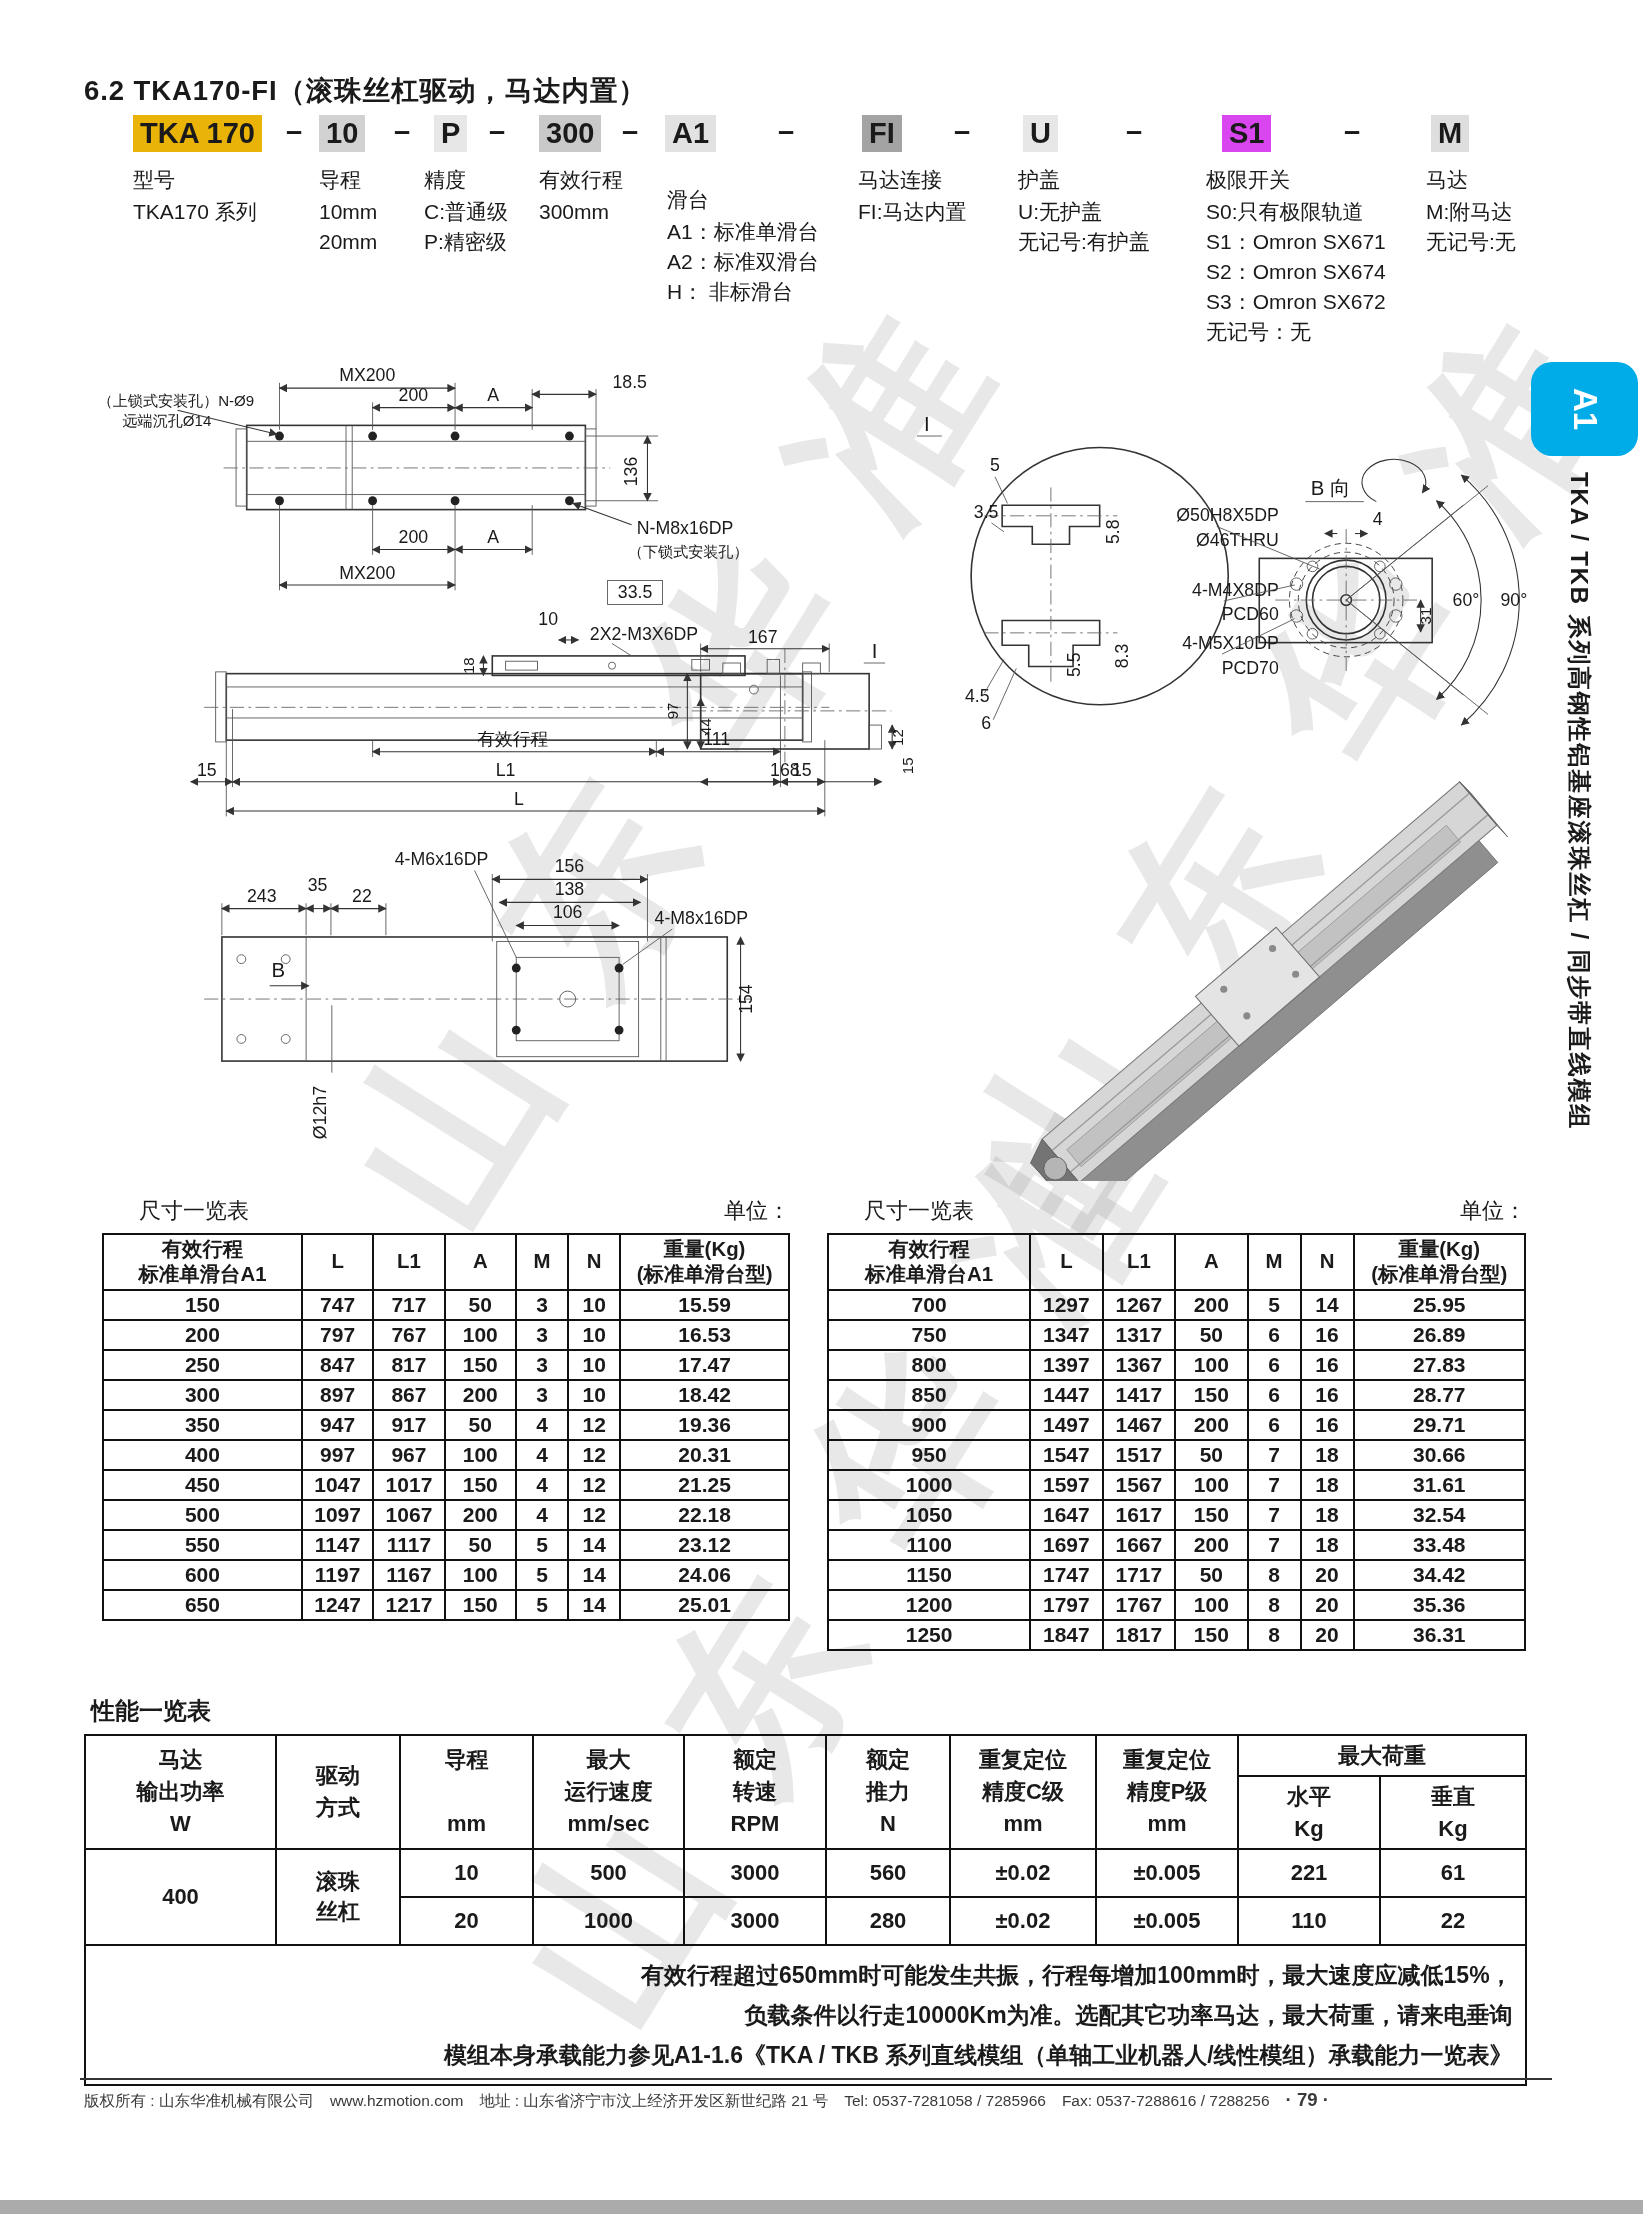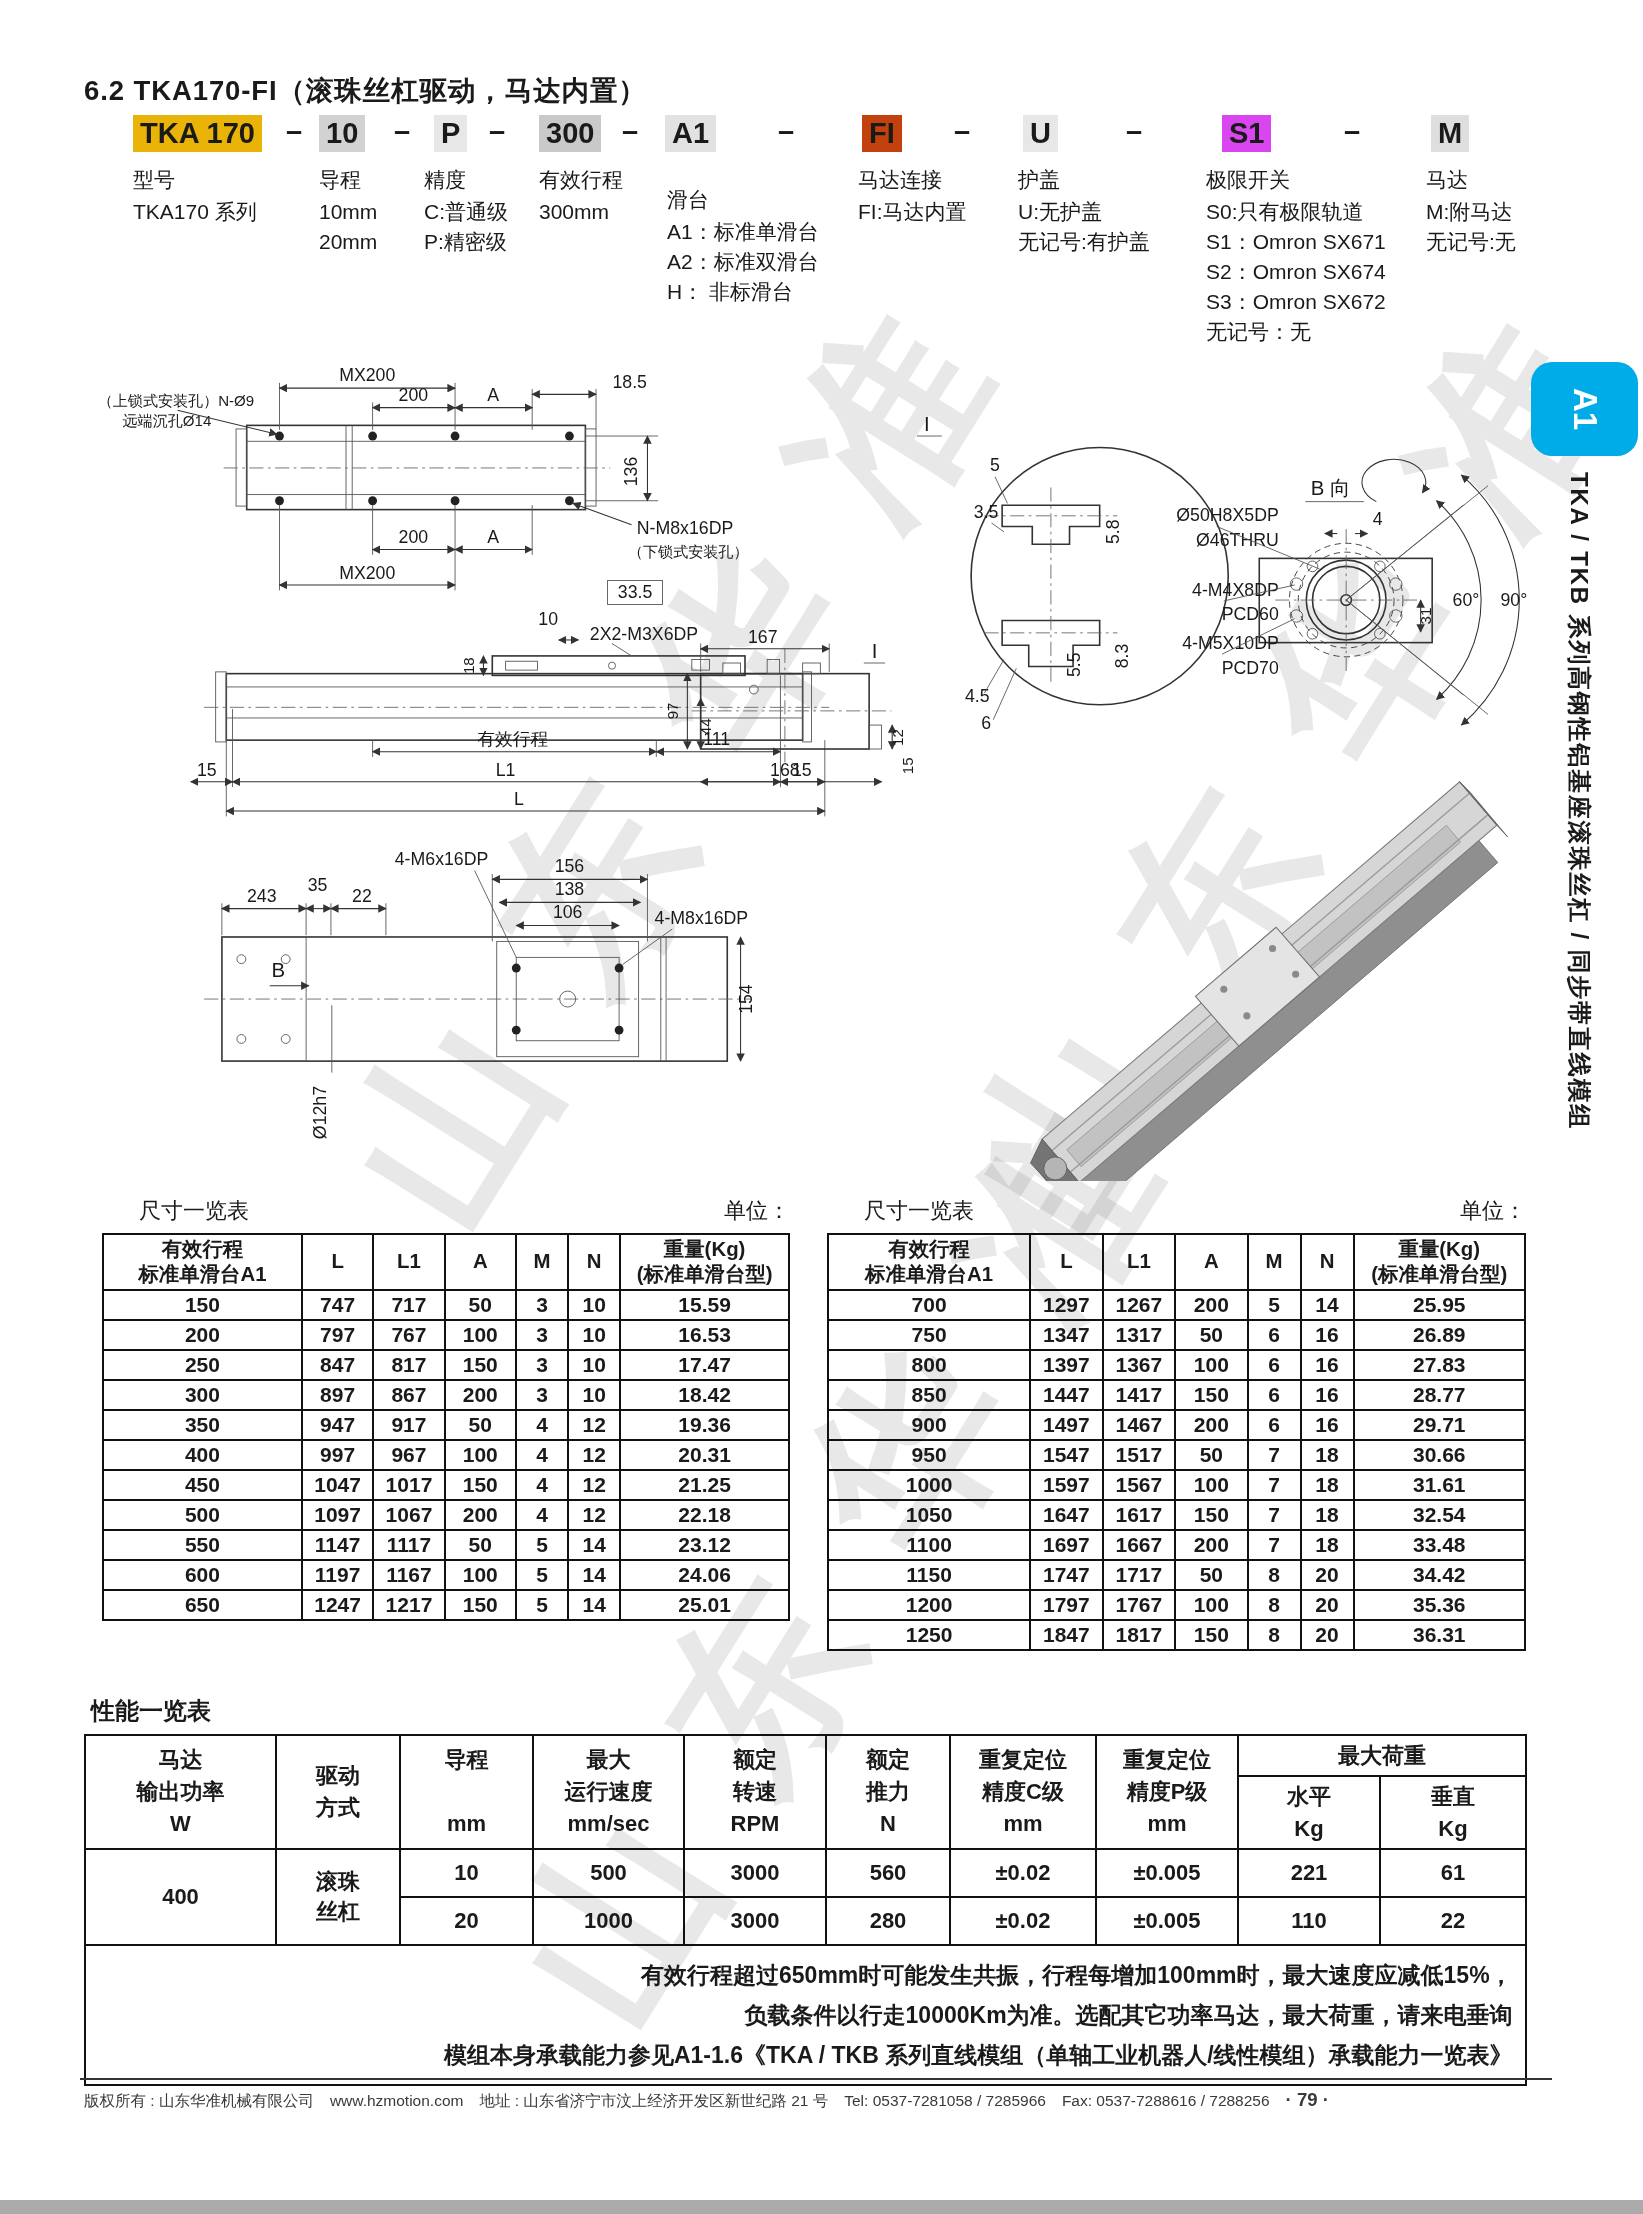--- a/index.html
+++ b/index.html
@@ -9,21 +9,21 @@
   
   .wm{position:absolute;font-size:191px;font-weight:700;color:rgba(110,110,110,0.16);
       letter-spacing:84px;white-space:nowrap;transform-origin:0 0;transform:rotate(-58deg);
       z-index:0;pointer-events:none;}
   .content{position:absolute;z-index:1;inset:0;}
   
   #title{left:84px;top:73px;font-size:27.5px;font-weight:700;letter-spacing:0.9px;}
   .code-seg{position:absolute;top:115px;font-size:29px;font-weight:700;padding:1.8px 7px;}
   .code-dash{position:absolute;top:115px;font-size:29px;font-weight:700;}
   .bg0{background:#eab308;} .bg1{background:#d2d2d2;} .bg2{background:#e7e7e7;}
-  .bg3{background:#c9c9c9;} .bg4{background:#e2e2e2;} .bg5{background:#c2410c;}
+  .bg3{background:#c9c9c9;} .bg4{background:#e2e2e2;} .bg5{background:#a3a3a3;}
   .bg6{background:#e7e7e7;} .bg7{background:#d946ef;} .bg8{background:#dedede;}
   .legend{position:absolute;top:165px;font-size:21px;line-height:30px;white-space:nowrap;}
   .legend .hd{margin-bottom:1.8px;}
   
   #drawings{position:absolute;left:80px;top:239px;}
   #drawings text{font-family:"Liberation Sans","DejaVu Sans",sans-serif;font-size:20px;fill:#1a1a1a;}
   #drawings text.sm{font-size:17px;}
   #drawings text.lg{font-size:23px;}
   .ln{stroke:#333;stroke-width:1.8;fill:none;}
   .tn{stroke:#555;stroke-width:1;fill:none;}

